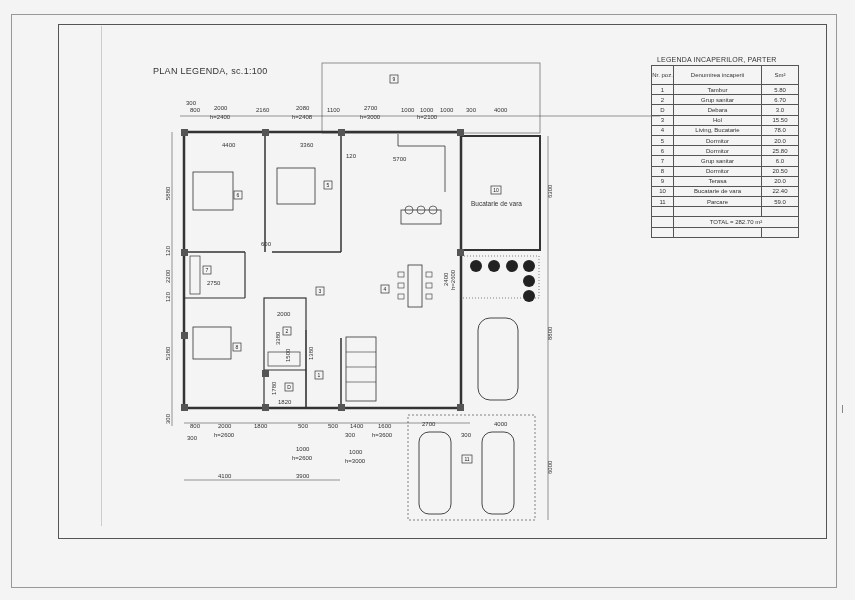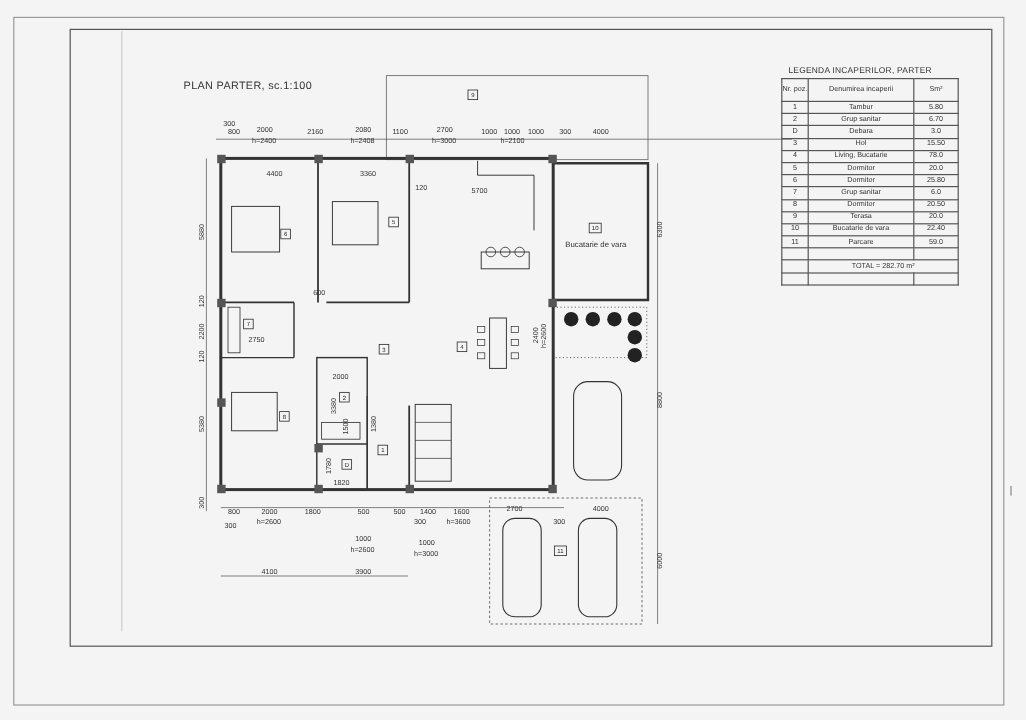--- a/index.html
+++ b/index.html
@@ -25,21 +25,21 @@
   .tick-right { left:842px; top:405px; width:1px; height:8px; background:#888; }
 </style>
 </head>
 <body>
 
 <div class="abs frame-outer"></div>
 <div class="abs frame-inner"></div>
 <div class="abs margin-line"></div>
 <div class="abs tick-right"></div>
 
-<div class="abs plan-title">PLAN PARTER, sc.1:100</div>
+<div class="abs plan-title">PLAN LEGENDA, sc.1:100</div>
 
 <svg class="plan" width="855" height="600" viewBox="0 0 855 600">
   <g fill="none" stroke="#333" stroke-width="1">
 
     <rect x="322" y="63" width="218" height="70" stroke="#777" stroke-width="0.8"></rect>
 
     <rect x="184" y="132" width="277" height="276" stroke-width="2.5"></rect>
 
     <polyline points="461,136 540,136 540,250 461,250" stroke-width="2"></polyline>
 

